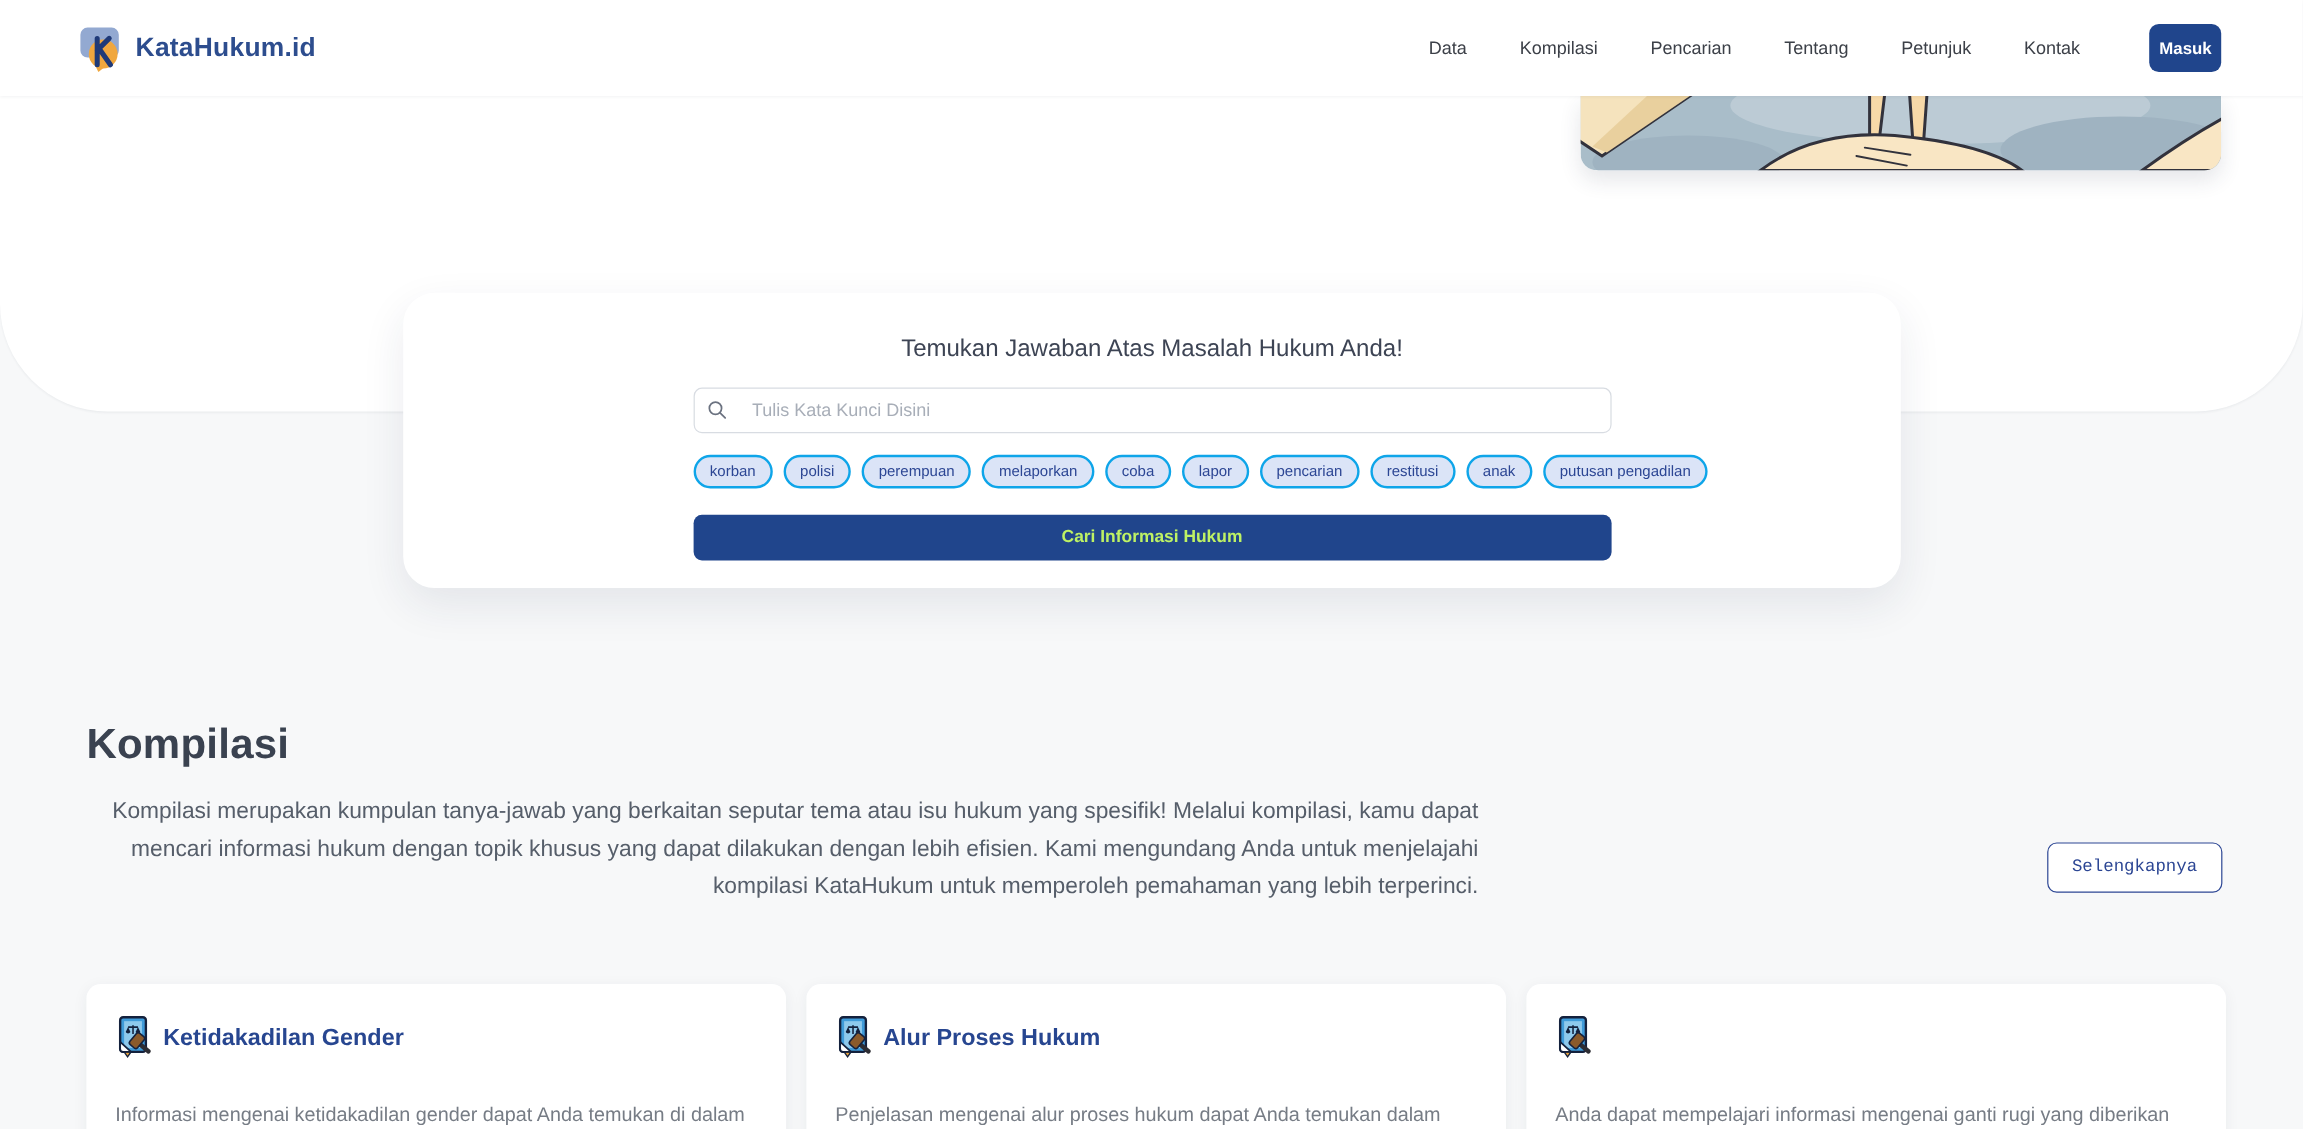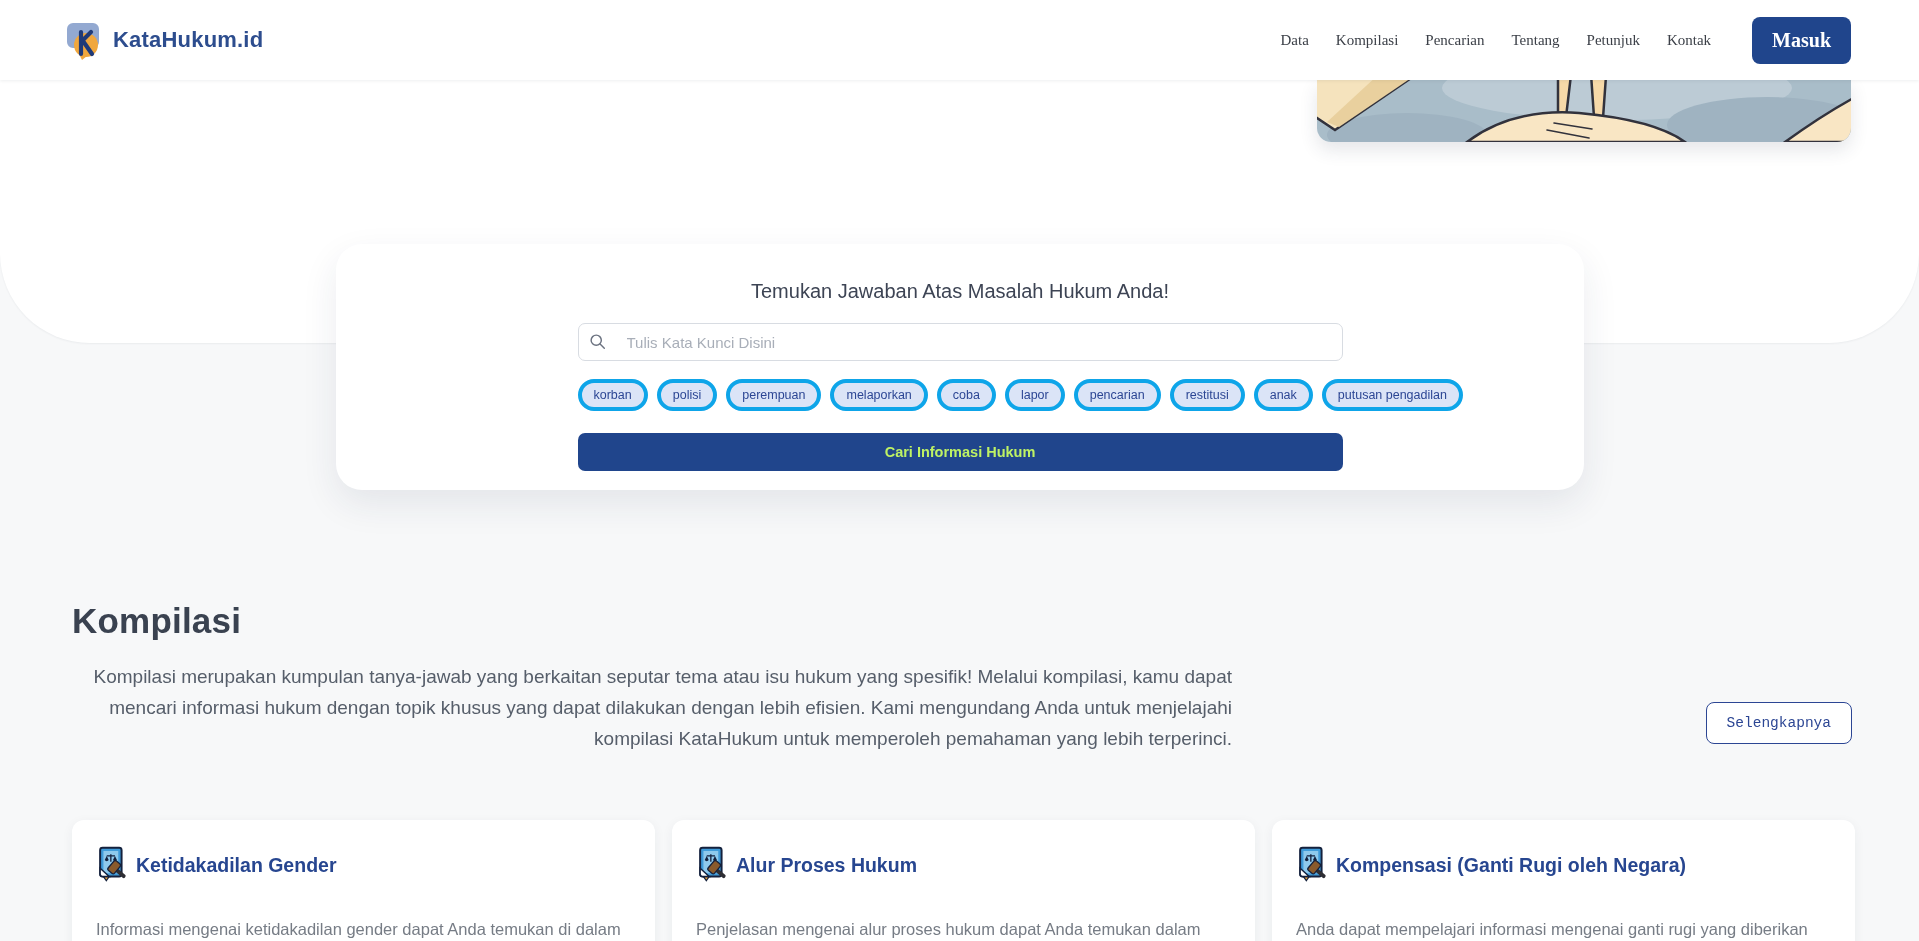--- a/index.html
+++ b/index.html
@@ -23,26 +23,26 @@
   .header {
     position: absolute; top: 0; left: 0; width: 1919px; height: 80px;
     background: #ffffff; z-index: 20;
     display: flex; align-items: center; justify-content: space-between;
     padding: 0 68px 0 64px;
     box-shadow: 0 1px 3px rgba(40,50,70,0.08);
   }
   .brand { display: flex; align-items: center; gap: 9px; cursor: pointer; }
   .brand-logo { width: 40px; height: 40px; }
   .brand-name { font-size: 22px; font-weight: bold; color: #2d4d8e; letter-spacing: .2px; }
-  .nav { display: flex; align-items: center; gap: 27px; font-family: Liberation Serif, serif; }
+  .nav { display: flex; align-items: center; gap: 44px; }
   .nav-link { font-size: 15px; color: #3c4048; text-decoration: none; cursor: pointer; }
   .btn-login {
     margin-left: 14px; background: #20458c; color: #fff; border: none;
-    font-family: inherit; font-size: 20px; font-weight: bold;
-    padding: 12px 20px; border-radius: 8px; cursor: pointer;
+    font-family: inherit; font-size: 14px; font-weight: bold;
+    padding: 12px 8px; border-radius: 8px; cursor: pointer;
   }
 
   
   .illustration-card {
     position: absolute; top: 80px; left: 1317px; width: 534px; height: 62px;
     border-radius: 0 0 14px 14px; overflow: hidden;
     box-shadow: 0 8px 18px rgba(40,50,70,0.12);
     z-index: 5;
   }
   .illustration-card svg { display: block; width: 100%; height: 100%; }
@@ -65,21 +65,21 @@
     outline: none; background: #fff;
   }
   .search-box input::placeholder { color: #a8aeb8; }
   .search-glass {
     position: absolute; left: 11px; top: 10px; width: 17px; height: 17px;
     pointer-events: none;
   }
   .tag-row { margin-top: 18px; display: flex; gap: 9px; align-items: center; }
   .tag {
     font-family: inherit; font-size: 12.5px; color: #2c4694;
-    background: #dbe4f7; border: 4px solid #0ea5e9; border-radius: 999px;
+    background: #dbe4f7; border: 2px solid #0ea5e9; border-radius: 999px;
     padding: 5px 12px; cursor: pointer; white-space: nowrap;
   }
   .btn-search {
     margin-top: 22px; width: 765px; height: 38px;
     background: #20458c; color: #bef264; border: none; border-radius: 7px;
     font-family: inherit; font-size: 14.5px; font-weight: bold; cursor: pointer;
   }
 
   
   .kompilasi { position: absolute; left: 72px; top: 601px; width: 1780px; }
@@ -230,19 +230,18 @@
           <rect x="9" y="6" width="18" height="27" fill="#8ec9ec"></rect>
           <path d="M18 10 v9 M13 12 h10" stroke="#14213d" stroke-width="1.6"></path>
           <path d="M13 12 l-2.4 5 a2.8 2.8 0 0 0 4.8 0 z M23 12 l-2.4 5 a2.8 2.8 0 0 0 4.8 0 z" fill="#14213d"></path>
           <path d="M9 37 l3.5 5 3.5-5 z" fill="#e8a33d" stroke="#14213d" stroke-width="1.4"></path>
           <path d="M5 27 l11 10 h-8 a3 3 0 0 1 -3 -3 z" fill="#ffffff" stroke="#14213d" stroke-width="1.8"></path>
           <g transform="rotate(40 24 28)">
             <rect x="20" y="26" width="19" height="4.6" rx="2" fill="#2e2e34"></rect>
             <rect x="16" y="20" width="10" height="15" rx="2.4" fill="#8a5a2b" stroke="#14213d" stroke-width="1.6"></rect>
           </g>
         </svg>
-        <span class="card-title">Kompensasi (Ganti Rugi oleh Negara)</span>
       </div>
       <p class="card-desc">Anda dapat mempelajari informasi mengenai ganti rugi yang diberikan oleh negara kepada korban melalui kompilasi berikut ini ...</p>
     </div>
 
   </div>
 </div>
 
 </body></html>

